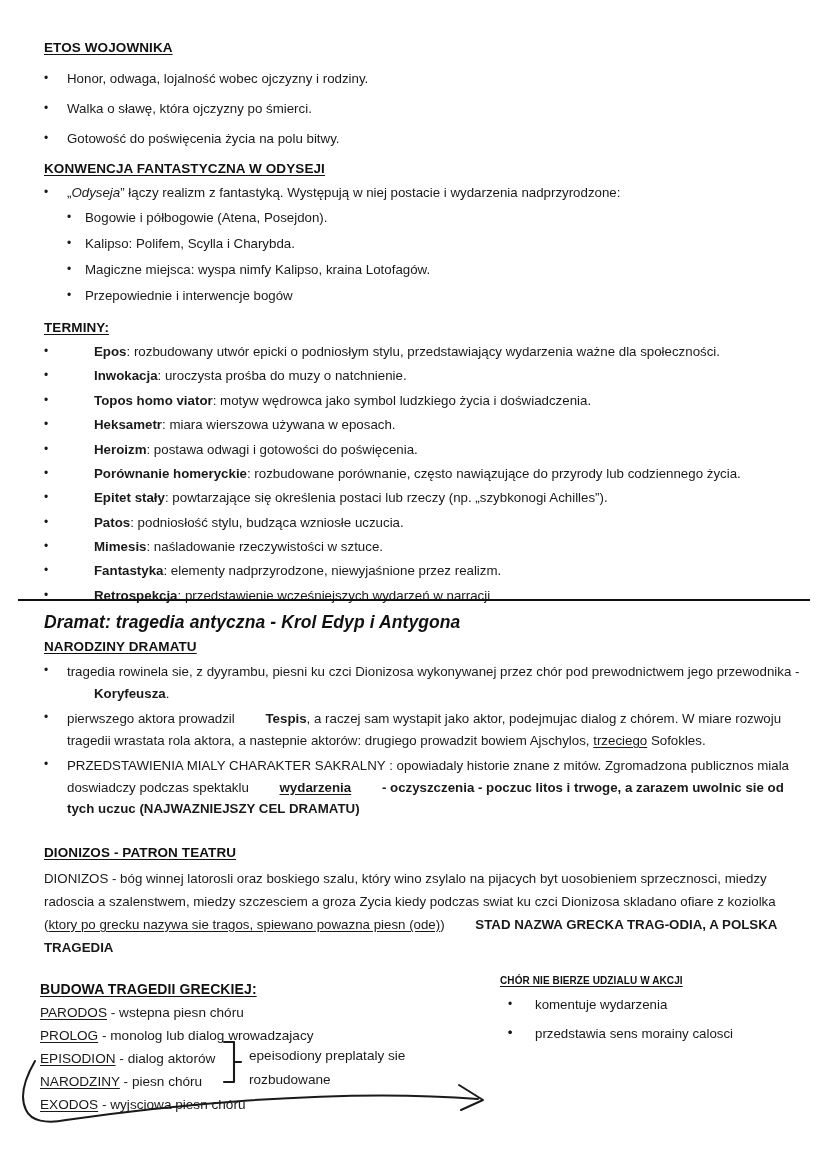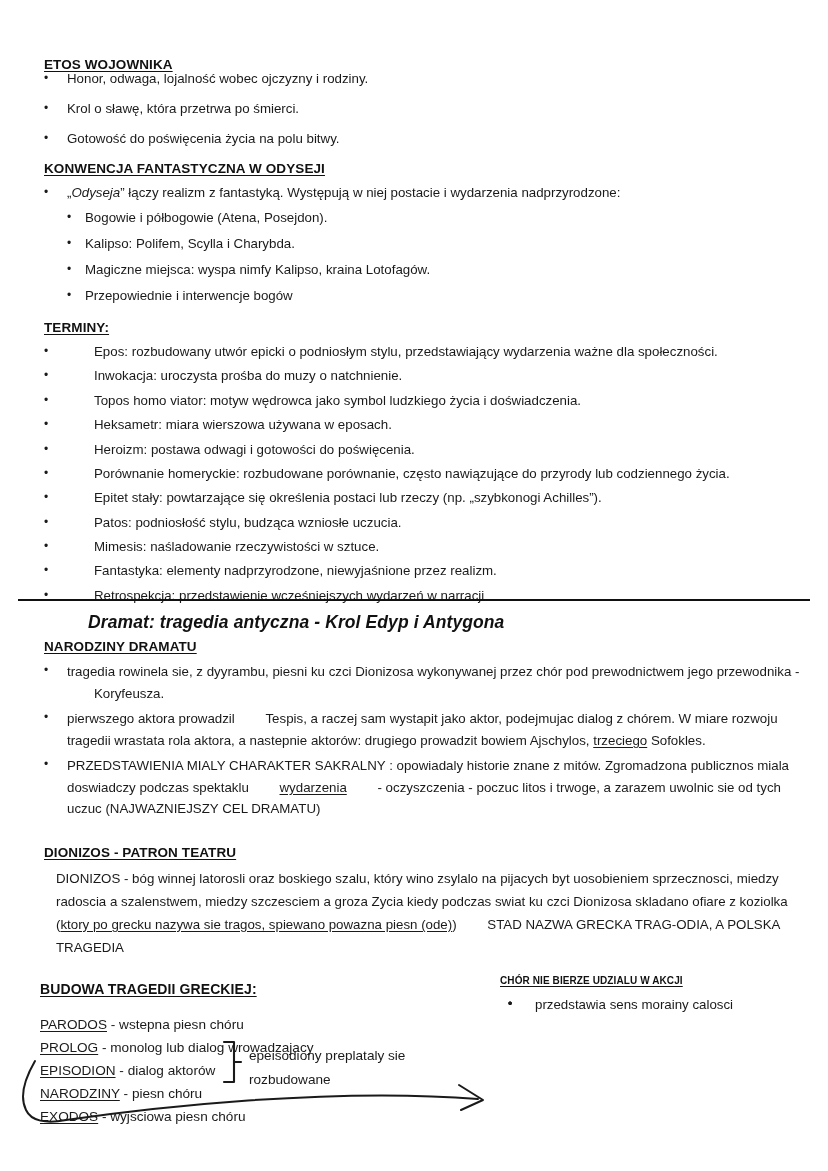--- a/index.html
+++ b/index.html
@@ -28,23 +28,22 @@
     font-weight: bold;
     letter-spacing: 0.1px;
     text-decoration: underline;
     text-underline-offset: 2px;
     color: #111;
   }
   .body-line {
     font-size: 13.3px;
     line-height: 1.45;
     color: #1a1a1a;
-    margin-left: 12px;
-  }
-  b, .b { font-weight: normal; padding-left: 27px; }
+  }
+  b, .b { font-weight: bold; padding-left: 27px; }
   .u { text-decoration: underline; text-underline-offset: 1.5px; }
   .i { font-style: italic; }
 
   
   ul.lvl1, ul.lvl2 {
     list-style: none;
     margin: 0;
     padding: 0;
   }
   li.bullet {
@@ -91,21 +90,20 @@
     border-top: 2.2px solid #111;
   }
 
   
   .drama-title {
     font-size: 17.5px;
     font-weight: bold;
     font-style: italic;
     color: #111;
     letter-spacing: 0.1px;
-    margin-left: 44px;
   }
 
   
   .col-left { position: absolute; left: 40px; }
   .col-right { position: absolute; left: 500px; }
   .struct-line {
     font-size: 13.6px;
     line-height: 1.48;
     margin-bottom: 3px;
     color: #1a1a1a;
@@ -119,32 +117,32 @@
     left: 0; top: 0;
     width: 828px; height: 1171px;
     pointer-events: none;
   }
 </style>
 </head>
 <body>
 
 <div class="page">
 
-  <div class="blk" style="top:57px;">
+  <div class="blk" style="top:40px;">
     <div class="sec-head">ETOS WOJOWNIKA</div>
   </div>
   <div class="blk" style="top:70px; left:28px; width:760px;">
     <ul class="lvl1 loose">
       <li class="bullet">
         <span class="dot">•</span>
         <span class="txt">Honor, odwaga, lojalność wobec ojczyzny i rodziny.</span>
       </li>
       <li class="bullet">
         <span class="dot">•</span>
-        <span class="txt">Krol o sławę, która przetrwa po śmierci.</span>
+        <span class="txt">Walka o sławę, która ojczyzny po śmierci.</span>
       </li>
       <li class="bullet">
         <span class="dot">•</span>
         <span class="txt">Gotowość do poświęcenia życia na polu bitwy.</span>
       </li>
     </ul>
   </div>
 
   <div class="blk" style="top:161px;">
     <div class="sec-head">KONWENCJA FANTASTYCZNA W ODYSEJI</div>
@@ -253,41 +251,42 @@
       </li>
     </ul>
   </div>
 
   <div class="blk" style="top:845px; left:44px;">
     <div class="sec-head">DIONIZOS - PATRON TEATRU</div>
   </div>
   <div class="blk body-line" style="top:868px; left:44px; width:750px; line-height:1.72;"><span>DIONIZOS - bóg winnej latorosli oraz boskiego szalu, który wino zsylalo na pijacych byt uosobieniem sprzecznosci, miedzy radoscia a szalenstwem, miedzy szczesciem a groza Zycia kiedy podczas swiat ku czci Dionizosa skladano ofiare z koziolka (</span><span class="u">ktory po grecku nazywa sie tragos, spiewano powazna piesn (ode)</span><span>) </span><b>STAD NAZWA GRECKA TRAG-ODIA, A POLSKA TRAGEDIA</b></div>
 
   <div class="col-left" style="top:981px;">
-    <div class="sec-head" style="font-size:14px; margin-bottom:18px;">BUDOWA TRAGEDII GRECKIEJ:</div>
+    <div class="sec-head" style="font-size:14px; margin-bottom:6px;">BUDOWA TRAGEDII GRECKIEJ:</div>
 
     <div class="struct-line"><span class="u">PARODOS</span><span> - wstepna piesn chóru</span></div>
 
     <div class="struct-line"><span class="u">PROLOG</span><span> - monolog lub dialog wrowadzajacy</span></div>
 
     <div class="struct-line"><span class="u">EPISODION</span><span> - dialog aktorów</span></div>
 
     <div class="struct-line"><span class="u">NARODZINY</span><span> - piesn chóru</span></div>
 
     <div class="struct-line"><span class="u">EXODOS</span><span> - wyjsciowa piesn chóru</span></div>
   </div>
 
   <div class="struct-line" style="position:absolute; left:249px; top:1046px;">epeisodiony preplataly sie</div>
   <div class="struct-line" style="position:absolute; left:249px; top:1070px;">rozbudowane</div>
 
   <div class="col-right" style="top:975px; width:310px;">
     <div class="sec-head" style="font-size:10px;">CHÓR NIE BIERZE UDZIALU W AKCJI</div>
     <ul class="lvl1 right-bullets" style="margin-top:10px;">
       <li class="bullet" style="padding-left:35px;">
         <span class="dot" style="left:8px;">•</span>
+        <span class="txt">komentuje wydarzenia</span>
       </li>
       <li class="bullet" style="padding-left:35px;">
         <span class="dot" style="left:8px;">•</span>
       </li>
       <li class="bullet" style="padding-left:35px;">
         <span class="dot" style="left:8px;">•</span>
         <span class="txt">przedstawia sens morainy calosci</span>
       </li>
     </ul>
   </div>

